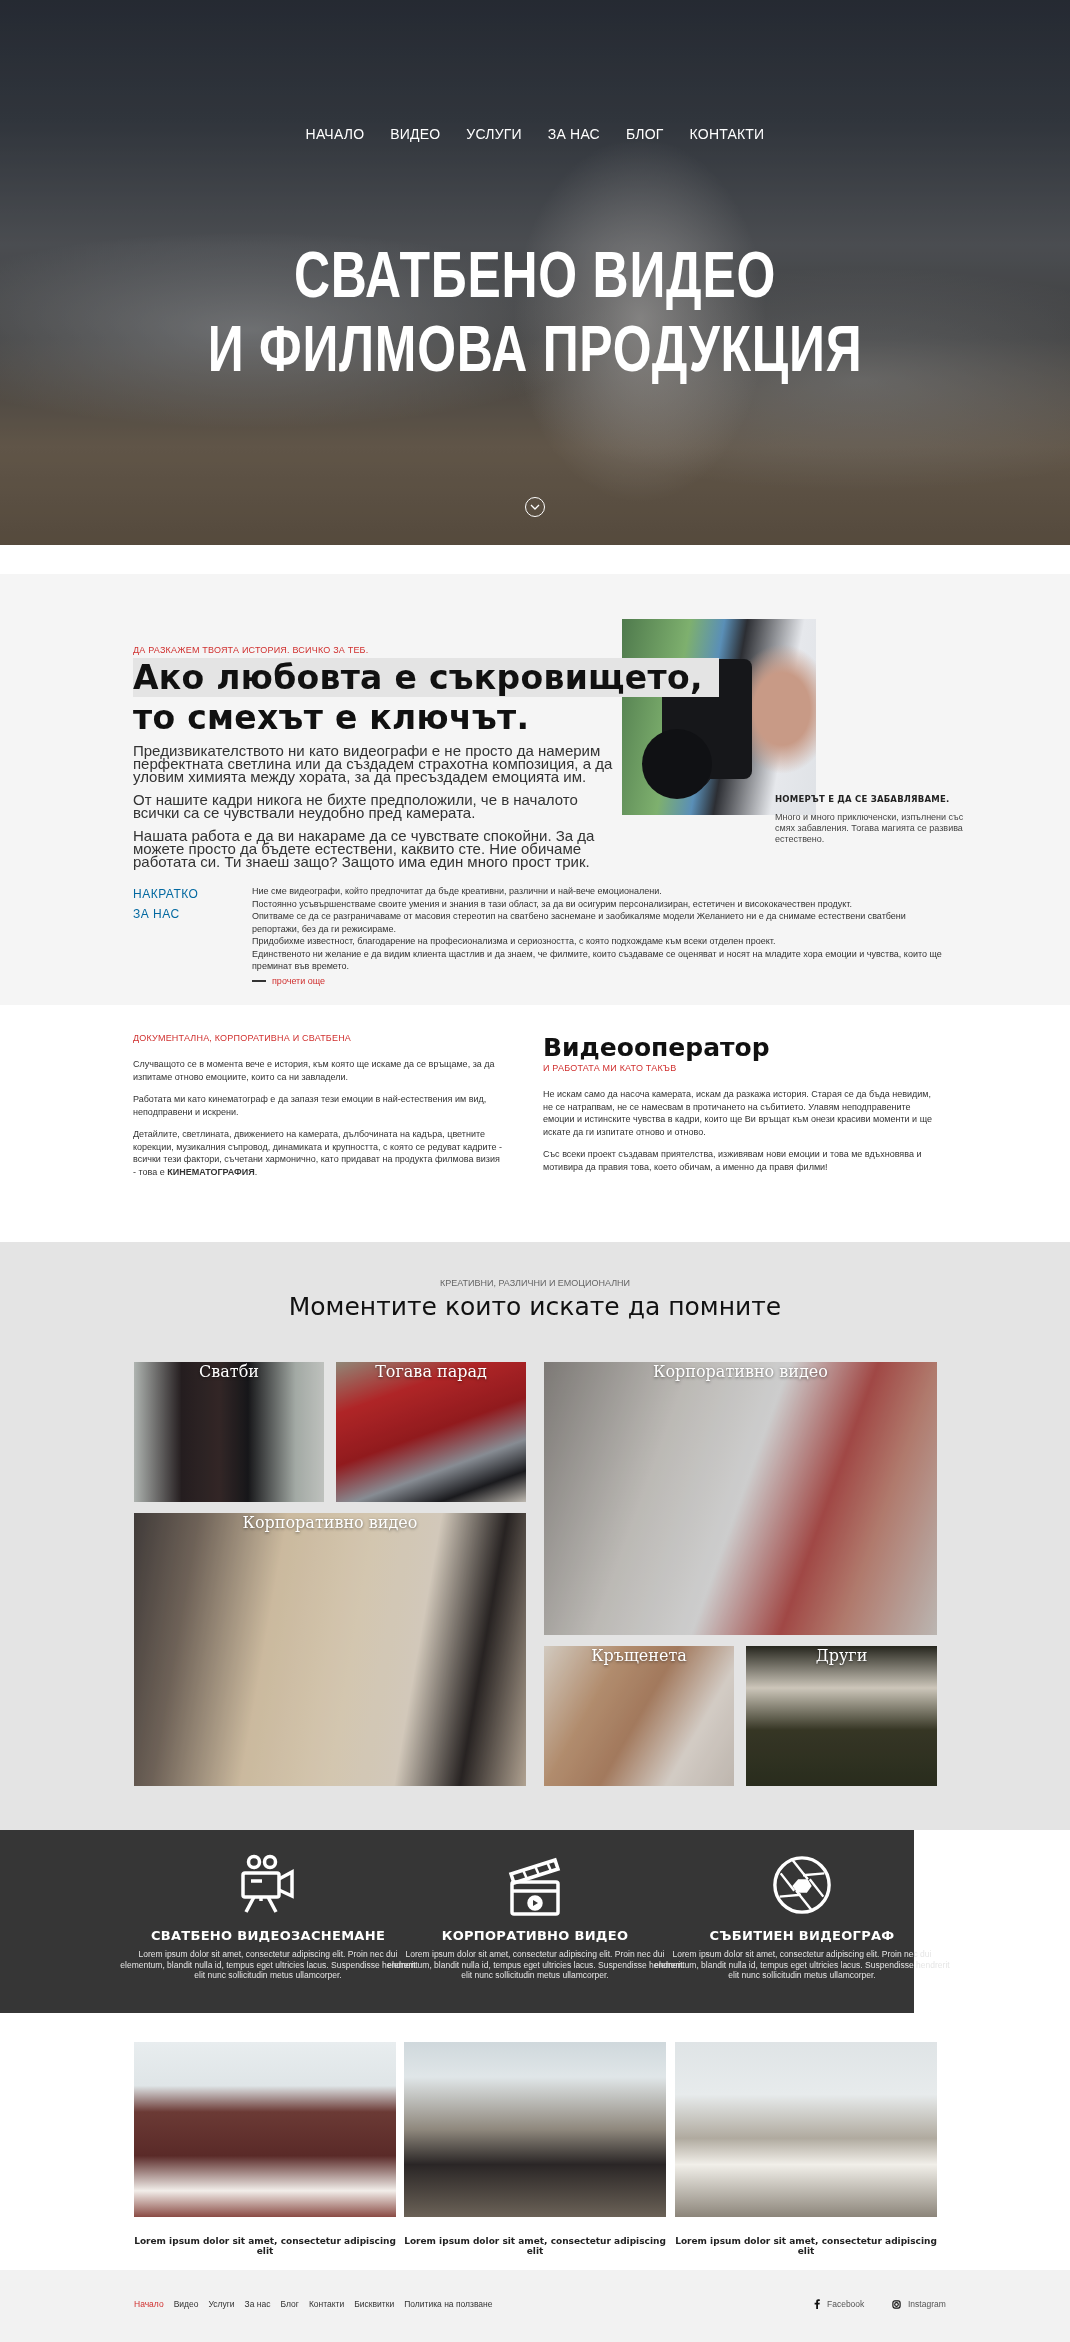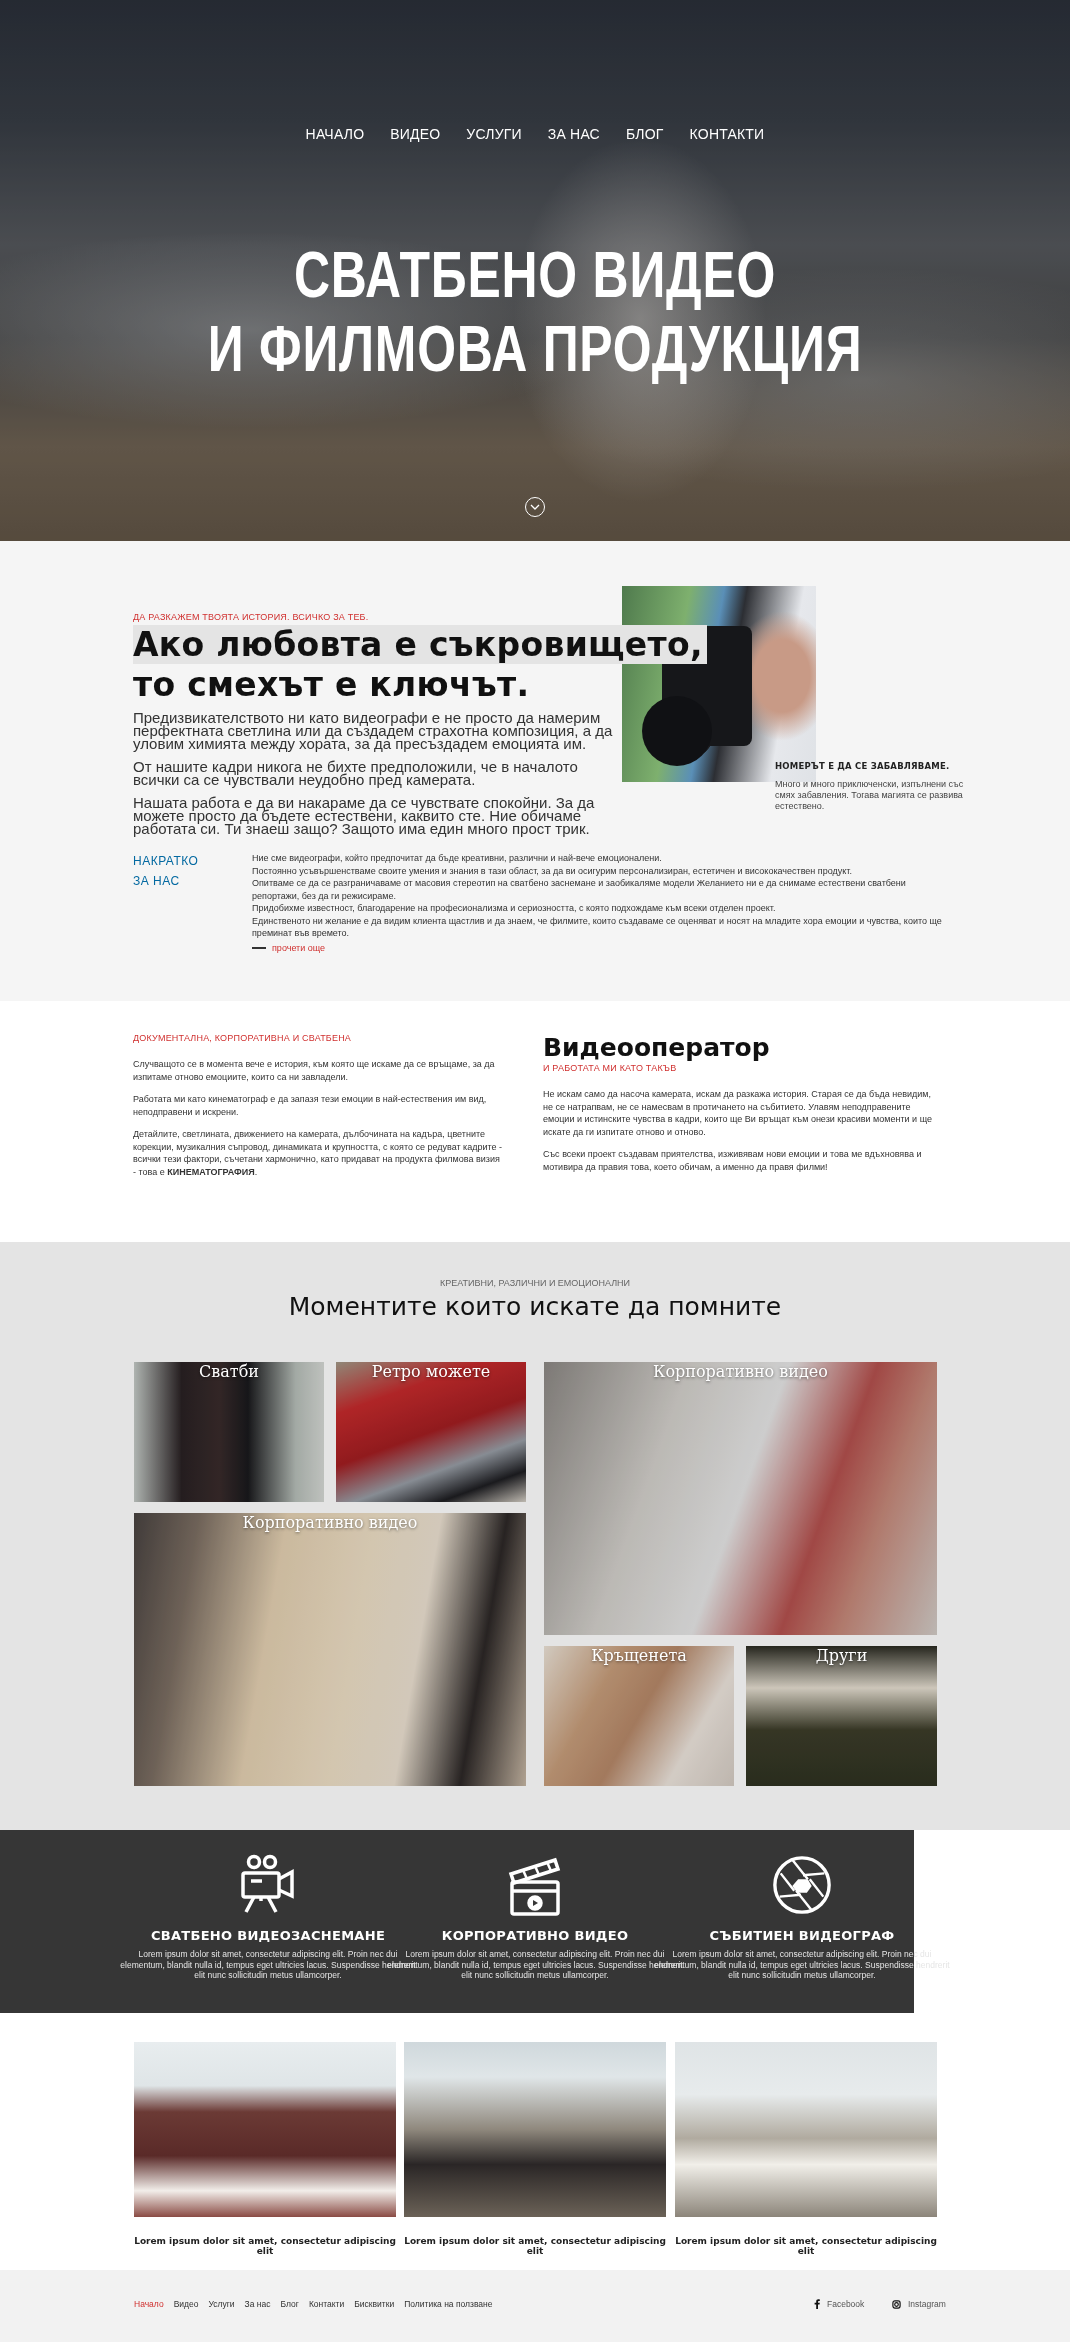--- a/index.html
+++ b/index.html
@@ -14,25 +14,25 @@
 .logo{position:absolute;top:14px;left:0;width:1070px;text-align:center;color:#fff}
 .logo .flourish{display:block;margin:0 auto;width:110px;height:14px}
 .logo .name{font-family:"DejaVu Serif","Liberation Serif",serif;font-weight:bold;font-size:24px;letter-spacing:1px;margin-top:2px}
 .logo .sub{font-family:"Liberation Serif","DejaVu Serif",serif;font-size:15px;letter-spacing:1px;margin-top:4px}
 .logo .country{font-family:"Liberation Sans",sans-serif;font-size:9px;letter-spacing:4px;margin-top:4px}
 .logo .region{font-family:"Liberation Sans",sans-serif;font-size:6px;letter-spacing:3px;margin-top:1px}
 .nav{position:absolute;top:126px;left:0;width:1070px;display:flex;justify-content:center;gap:26px}
 .nav a{color:#fff;font-family:"Liberation Sans",sans-serif;font-size:14px;text-decoration:none;letter-spacing:.2px}
 .hero h1{position:absolute;top:238px;left:0;width:1070px;text-align:center;color:#fff;font-family:"Liberation Sans","DejaVu Sans",sans-serif;font-weight:bold;font-size:64px;line-height:74px;transform:scaleX(.78);letter-spacing:1px}
 .scroll-down{position:absolute;left:525px;top:497px;width:20px;height:20px;border:1.5px solid #fff;border-radius:50%;display:flex;align-items:center;justify-content:center}
-.about{position:absolute;top:541px;left:0;width:1070px;height:460px;background:#f5f5f5}
+.about{position:absolute;top:574px;left:0;width:1070px;height:460px;background:#f5f5f5}
 .kicker{color:#d0302f;font-family:"Liberation Sans",sans-serif;font-size:9px;letter-spacing:.2px}
 .about .kicker{position:absolute;left:133px;top:71px}
 .about h2{position:absolute;left:133px;top:84px;font-size:33px;line-height:40px;font-weight:bold;color:#111;z-index:3;letter-spacing:.3px}
-.about h2 .hl{background:#e4e4e4;padding-right:4px}
+.about h2 .hl{background:#e4e4e4;padding-right:16px}
 .about .intro{position:absolute;left:133px;top:170px;width:480px;font-family:"Liberation Sans",sans-serif;font-size:15px;line-height:13px;color:#333}
 .about .intro p{margin-bottom:10px}
 .photo{position:absolute;left:622px;top:45px;width:194px;height:196px;overflow:hidden;
 background:
 radial-gradient(circle 34px at 70px 150px,#1c1d20 60%,transparent 62%),
 radial-gradient(ellipse 70px 90px at 160px 90px,#c89a86 40%,transparent 72%),
 linear-gradient(100deg,#4f7a4d 0%,#7eb06e 30%,#5a8fb7 45%,#2c2e33 55%,#e6e8ec 80%,#dfe2e6 100%)}
 .photo .cam{position:absolute;left:40px;top:40px;width:90px;height:120px;background:#16171a;border-radius:8px}
 .photo .cam2{position:absolute;left:20px;top:110px;width:70px;height:70px;background:#101114;border-radius:50%}
 .fun{position:absolute;left:775px;top:220px;width:190px}
@@ -157,21 +157,21 @@
   </div>
 </section>
 
 <section class="moments">
   <div class="kick">КРЕАТИВНИ, РАЗЛИЧНИ И ЕМОЦИОНАЛНИ</div>
   <h2>Моментите които искате да помните</h2>
   <a class="tile t1">
       <span>Сватби</span>
     </a>
   <a class="tile t2">
-      <span>Ретро можете</span>
+      <span>Тогава парад</span>
     </a>
   <a class="tile t3">
       <span>Корпоративно видео</span>
     </a>
   <a class="tile t4">
       <span>Корпоративно видео</span>
     </a>
   <a class="tile t5">
       <span>Кръщенета</span>
     </a>

